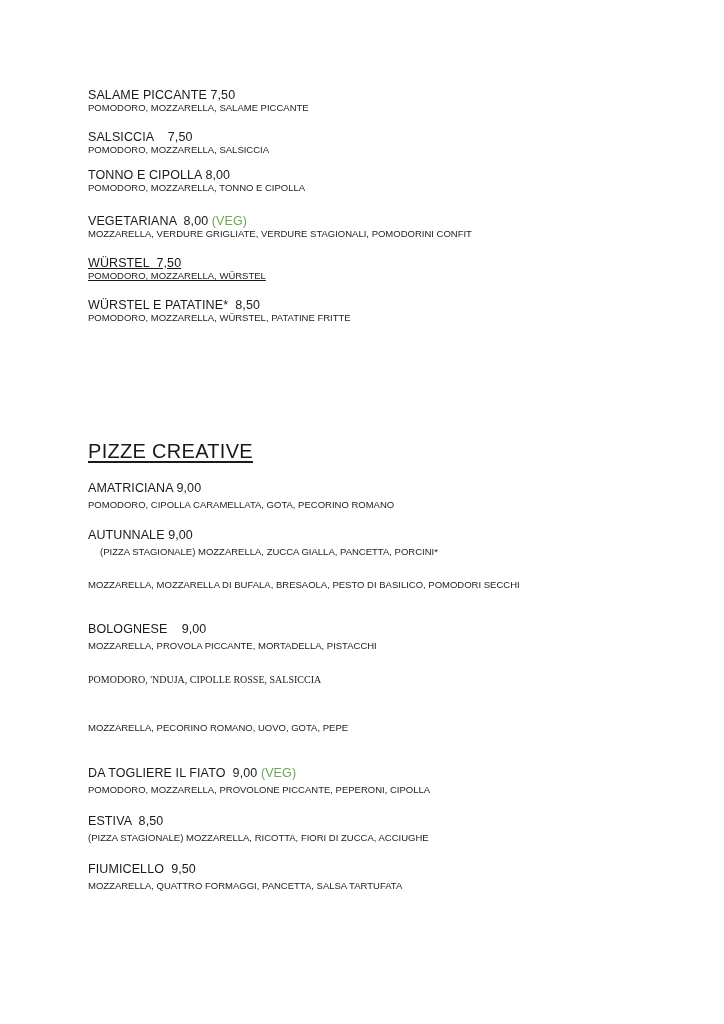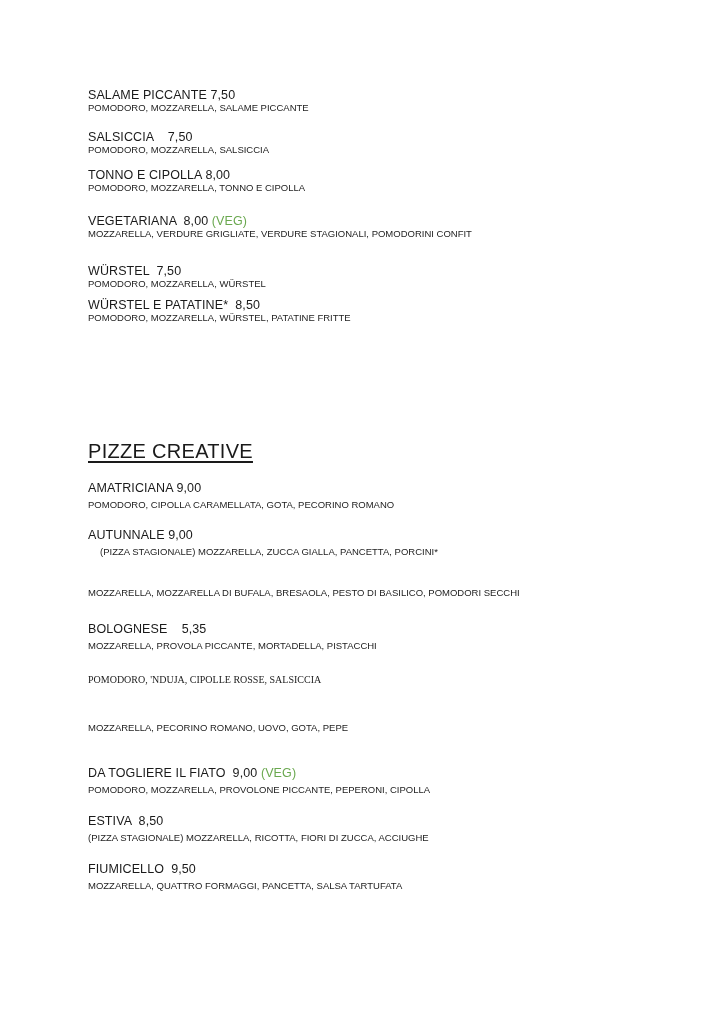--- a/index.html
+++ b/index.html
@@ -25,44 +25,44 @@
   <div class="desc">POMODORO, MOZZARELLA, SALSICCIA</div>
 </div>
 <div class="item" style="top:168px;">
   <div class="name">TONNO E CIPOLLA 8,00</div>
   <div class="desc">POMODORO, MOZZARELLA, TONNO E CIPOLLA</div>
 </div>
 <div class="item" style="top:214px;">
   <div class="name"><span>VEGETARIANA  8,00 </span><span class="veg">(VEG)</span></div>
   <div class="desc">MOZZARELLA, VERDURE GRIGLIATE, VERDURE STAGIONALI, POMODORINI CONFIT</div>
 </div>
-<div class="item" style="top:264px;">
+<div class="item" style="top:256px;text-decoration:underline;">
   <div class="name">WÜRSTEL  7,50</div>
   <div class="desc">POMODORO, MOZZARELLA, WÜRSTEL</div>
 </div>
 <div class="item" style="top:298px;">
   <div class="name">WÜRSTEL E PATATINE*  8,50</div>
   <div class="desc">POMODORO, MOZZARELLA, WÜRSTEL, PATATINE FRITTE</div>
 </div>
 
 <div class="section-title">PIZZE CREATIVE</div>
 
 <div class="item" style="top:481px;">
   <div class="name">AMATRICIANA 9,00</div>
   <div class="desc" style="margin-top:4px;">POMODORO, CIPOLLA CARAMELLATA, GOTA, PECORINO ROMANO</div>
 </div>
 <div class="item" style="top:528px;">
   <div class="name">AUTUNNALE 9,00</div>
   <div class="desc" style="margin-top:4px;padding-left:12px;">(PIZZA STAGIONALE) MOZZARELLA, ZUCCA GIALLA, PANCETTA, PORCINI*</div>
 </div>
 <div class="item" style="top:575px;">
-  <div class="desc" style="margin-top:12px;">MOZZARELLA, MOZZARELLA DI BUFALA, BRESAOLA, PESTO DI BASILICO, POMODORI SECCHI</div>
+  <div class="desc" style="margin-top:4px;">MOZZARELLA, MOZZARELLA DI BUFALA, BRESAOLA, PESTO DI BASILICO, POMODORI SECCHI</div>
 </div>
 <div class="item" style="top:622px;">
-  <div class="name">BOLOGNESE    5,35</div>
+  <div class="name">BOLOGNESE    9,00</div>
   <div class="desc" style="margin-top:4px;">MOZZARELLA, PROVOLA PICCANTE, MORTADELLA, PISTACCHI</div>
 </div>
 <div class="item" style="top:670px;">
   <div class="desc serif" style="margin-top:4px;">POMODORO, 'NDUJA, CIPOLLE ROSSE, SALSICCIA</div>
 </div>
 <div class="item" style="top:718px;">
   <div class="desc" style="margin-top:4px;">MOZZARELLA, PECORINO ROMANO, UOVO, GOTA, PEPE</div>
 </div>
 <div class="item" style="top:766px;">
   <div class="name"><span>DA TOGLIERE IL FIATO  9,00 </span><span class="veg">(VEG)</span></div>

